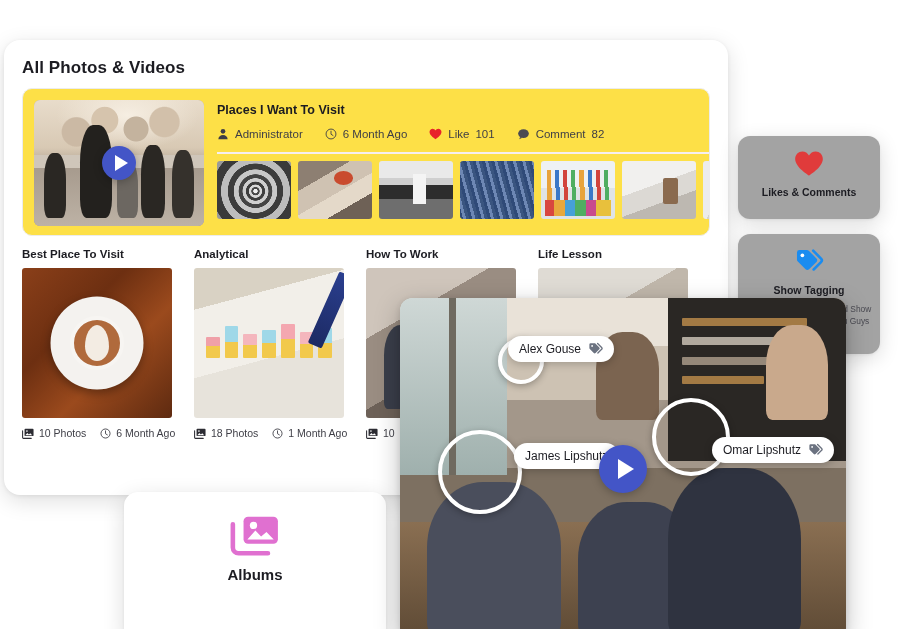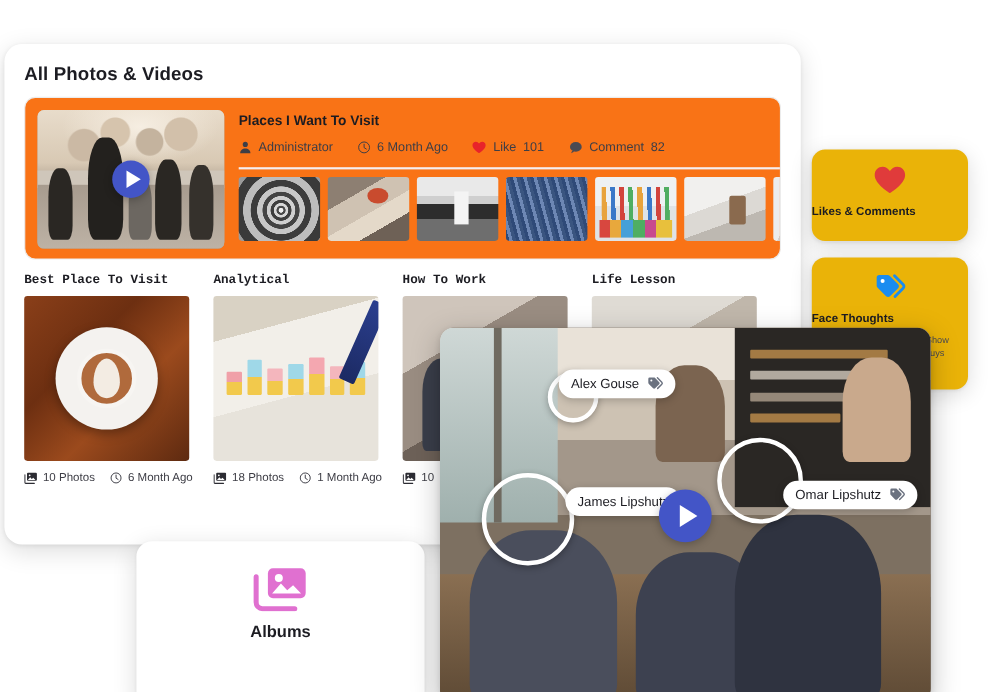--- a/index.html
+++ b/index.html
@@ -19,21 +19,21 @@
     box-shadow: 0 6px 22px rgba(0,0,0,.13), 0 1px 4px rgba(0,0,0,.07);
   }
   .page-title {
     position: absolute; left: 18px; top: 18px;
     font-size: 17px; font-weight: bold; color: #1c1c22; letter-spacing: .1px;
   }
   .inner-card {
     position: absolute; left: 18px; top: 48px;
     width: 688px; height: 148px;
     border: 1px solid #ececec; border-radius: 10px;
-    background: #f97316; overflow: hidden;
+    background: #fde047; overflow: hidden;
   }
 
   
   .hero {
     position: absolute; left: 11px; top: 11px;
     width: 170px; height: 126px; border-radius: 6px; overflow: hidden;
     background: #b9ada0;
   }
   .hero .sky {
     position: absolute; inset: 0;
@@ -102,44 +102,44 @@
      background: repeating-linear-gradient(88deg, #e8a33c 0 5px, transparent 5px 9px, #3a78c8 9px 13px, transparent 13px 17px, #d2443c 17px 21px, transparent 21px 25px, #4fae62 25px 29px, transparent 29px 33px); }
   .t-pens::after { content:""; position:absolute; left:6%; bottom:6%; width:88%; height:26%;
      background: linear-gradient(90deg,#d8473f 0 14%, #e8a83c 14% 30%, #46a0d8 30% 46%, #4fae62 46% 62%, #c84b8e 62% 78%, #e8c03c 78% 100%); }
   .t-desk { background: linear-gradient(160deg, #f1f0ee 0 42%, #dcd9d4 42% 66%, #bdb8b1 66% 100%); }
   .t-desk::after { content:""; position:absolute; left:56%; top:30%; width:20%; height:44%; background:#8a6a4e; border-radius:2px; }
   .t-last { background: linear-gradient(120deg, #ececec 0 50%, #d3d3d3 50% 100%); }
 
   
   .albums-row { position: absolute; left: 18px; top: 208px; display: flex; gap: 22px; }
   .album-card { width: 150px; }
-  .album-card .name { font-size: 11.5px; font-weight: bold; color: #1c1c22; margin-bottom: 8px; font-family: Liberation Mono, monospace; }
+  .album-card .name { font-size: 11.5px; font-weight: bold; color: #1c1c22; margin-bottom: 8px; }
   .album-card .cover { width: 150px; height: 150px; border-radius: 3px; overflow: hidden; position: relative; }
   .album-card .foot { display: flex; align-items: center; margin-top: 9px; font-size: 10.5px; color: #3e3e46; }
   .album-card .foot .fi { display: flex; align-items: center; margin-right: 14px; white-space: nowrap; }
   .album-card .foot .fi svg { margin-right: 5px; flex: 0 0 auto; }
 
   .c-coffee { background: linear-gradient(135deg,#8a3f19 0%, #6d2f11 35%, #9b4a1d 62%, #5e2a10 100%); }
   .c-coffee .saucer { position:absolute; left:50%; top:50%; transform:translate(-50%,-50%); width:62%; height:62%; background:#f4f2ef; border-radius:50%; box-shadow:0 4px 10px rgba(0,0,0,.35); }
   .c-coffee .cup { position:absolute; left:50%; top:50%; transform:translate(-50%,-50%); width:36%; height:36%; background:#b06a3c; border-radius:50%; border:4px solid #f7f5f2; }
   .c-coffee .art { position:absolute; left:50%; top:50%; transform:translate(-50%,-50%); width:16%; height:24%; background:#f3ece3; border-radius:50% 50% 50% 50%/60% 60% 40% 40%; }
   .c-chart { background: linear-gradient(165deg,#d9d2c4 0 22%, #f2efe9 22% 58%, #e7e3db 58% 100%); }
   .c-chart .bars { position:absolute; left:8%; top:34%; width:84%; height:26%; display:flex; align-items:flex-end; gap:4%; }
   .c-chart .bars i { display:block; flex:1; border-radius:1px; }
   .c-chart .pen { position:absolute; right:4%; top:2%; width:10%; height:52%; background:linear-gradient(#2b3f8f,#1c2a63); transform:rotate(24deg); border-radius:2px; }
   .c-class { background: linear-gradient(150deg,#cfc5bb 0 30%, #9a8d82 30% 60%, #6d6158 60% 100%); }
   .c-class .p1 { position:absolute; left:12%; bottom:6%; width:30%; height:56%; background:#3a3e4a; border-radius:36% 36% 8% 8%; }
   .c-class .p2 { position:absolute; left:52%; bottom:6%; width:30%; height:48%; background:#4b4f5c; border-radius:36% 36% 8% 8%; }
   .c-life { background: linear-gradient(150deg,#dfdbd4 0 34%, #c0b7ab 34% 62%, #8e8478 62% 100%); }
 
   
   .feat {
-    position: absolute; background: #eab308; border-radius: 12px;
+    position: absolute; background: #a3a3a3; border-radius: 12px;
     box-shadow: 0 5px 20px rgba(0,0,0,.14), 0 1px 3px rgba(0,0,0,.06);
-    padding: 12px 0 14px;
+    text-align: center; padding: 12px 0 14px;
   }
   .feat .icon { height: 30px; display: flex; align-items: center; justify-content: center; margin-bottom: 8px; }
   .feat .f-title { font-size: 10.5px; font-weight: bold; color: #1c1c22; margin-bottom: 7px; }
   .feat .f-desc { font-size: 8.4px; line-height: 1.45; color: #4a4a52; }
   #feat-likes { left: 738px; top: 100px; width: 142px; }
   #feat-face  { left: 738px; top: 198px; width: 142px; }
 
   
   #feat-albums {
     position: absolute; left: 124px; top: 456px; width: 262px; height: 152px;
@@ -372,21 +372,21 @@
   </div>
 
   <div class="feat" id="feat-face">
     <div class="icon">
       <svg width="30" height="27" viewBox="0 0 24 22">
         <path d="M2.2 3.6a2 2 0 0 1 2-2h6.1c.6 0 1.1.2 1.5.6l6.3 6.3c.8.8.8 2.1 0 2.9l-6 6c-.8.8-2.1.8-2.9 0L2.9 11a2 2 0 0 1-.7-1.5z" fill="#1a8cf0"></path>
         <circle cx="6.6" cy="6" r="1.5" fill="#fff"></circle>
         <path d="M15.4 2.2l6.4 6.4c.8.8.8 2.1 0 2.9l-6 6" fill="none" stroke="#1a8cf0" stroke-width="2.1" stroke-linecap="round"></path>
       </svg>
     </div>
-    <div class="f-title">Face Thoughts</div>
+    <div class="f-title">Show Tagging</div>
     <div class="f-desc">Tag Your Work Friends And Show Other Collegues What You Guys Have Been Up To</div>
   </div>
 
   <div id="feat-albums">
     <div style="display:flex;align-items:center;justify-content:center;height:42px">
       <svg width="50" height="42" viewBox="0 0 26 22">
         <rect x="7" y="1.4" width="18" height="14.2" rx="2.4" fill="#e070d0"></rect>
         <path d="M1.4 5.4v12.2a3 3 0 0 0 3 3h15.4" fill="none" stroke="#e070d0" stroke-width="2.4" stroke-linecap="round"></path>
         <circle cx="12.2" cy="6" r="1.9" fill="#fff"></circle>
         <path d="M9 13.4l4.2-4.8 3 3.2 2.8-2.4 3.8 4z" fill="#fff"></path>

